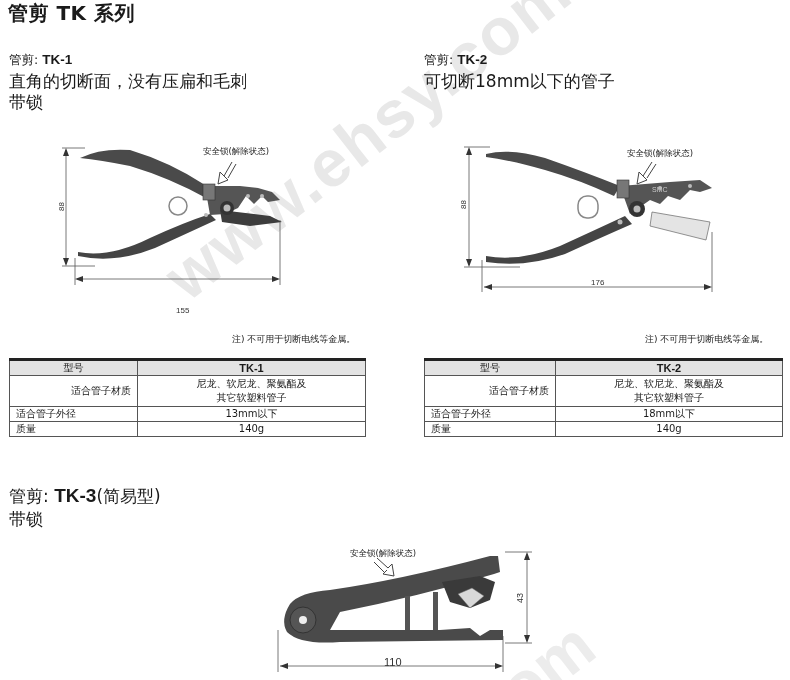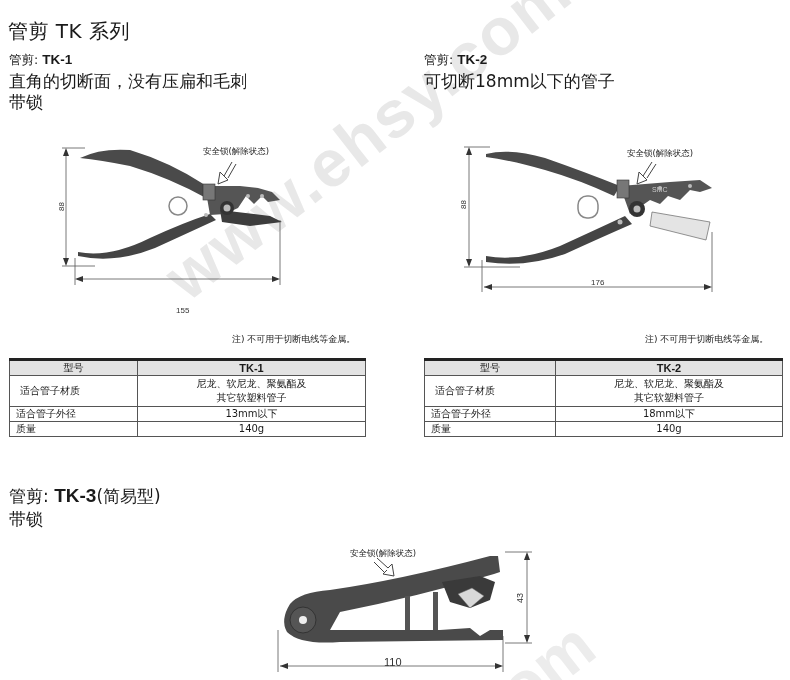--- a/index.html
+++ b/index.html
@@ -1,30 +1,30 @@
 <!DOCTYPE html>
 <html><head>
 <meta charset="utf-8">
 <style>
   * { margin:0; padding:0; box-sizing:border-box; }
   html, body { width:790px; height:680px; background:#ffffff; overflow:hidden; }
   body { position:relative; font-family:"DejaVu Sans","Liberation Sans",sans-serif; color:#1a1a1a; }
   .abs { position:absolute; }
-  .page-title { left:8px; top:18px; font-size:20px; font-weight:400; letter-spacing:0.5px; white-space:nowrap; }
+  .page-title { left:8px; top:0; font-size:20px; font-weight:700; letter-spacing:0.5px; white-space:nowrap; }
   .sub-head { font-size:12.5px; white-space:nowrap; }
   .sub-head b { font-family:"Liberation Sans",sans-serif; font-weight:700; font-size:13.5px; }
   .feature { font-size:17px; line-height:21px; white-space:nowrap; }
   .note { font-size:9px; white-space:nowrap; color:#222; }
   .lock-label { font-size:8.5px; white-space:nowrap; color:#222;margin-top:6px; }
   .dim { font-family:"Liberation Sans",sans-serif; font-size:8px; color:#333; white-space:nowrap; }
   table.spec { position:absolute; border-collapse:collapse; font-size:10px; border-top:3px solid #222;padding-left:45px; }
   table.spec td { border:1px solid #555; padding:0 6px; line-height:14px; height:15px; }
   table.spec tr.hdr td { background:#e3e3e3; text-align:center; }
   table.spec tr.hdr td.val { font-family:"Liberation Sans",sans-serif; font-weight:700; font-size:11px; }
-  table.spec td.lbl-left { text-align:left; padding-left:10px; }
+  table.spec td.lbl-left { text-align:right; padding-left:10px; }
   table.spec td.center { text-align:center; }
   table.spec tr.tall td { height:31px; }
   .watermark { position:absolute; left:150px; top:255px; font-family:"Liberation Sans",sans-serif; font-size:66px; font-weight:700; color:#e8e8e8; transform:rotate(-38deg); transform-origin:left top; white-space:nowrap; pointer-events:none; letter-spacing:2px; }
   .watermark2 { position:absolute; left:455px; top:690px; font-family:"Liberation Sans",sans-serif; font-size:66px; font-weight:700; color:#ececec; transform:rotate(-38deg); transform-origin:left top; white-space:nowrap; pointer-events:none; }
   svg { position:absolute; overflow:visible; }
   .tk3-title { font-size:17px; white-space:nowrap; }
   .tk3-title b { font-family:"Liberation Sans",sans-serif; font-weight:700; font-size:19px; }
 </style>
 </head>
 <body>

